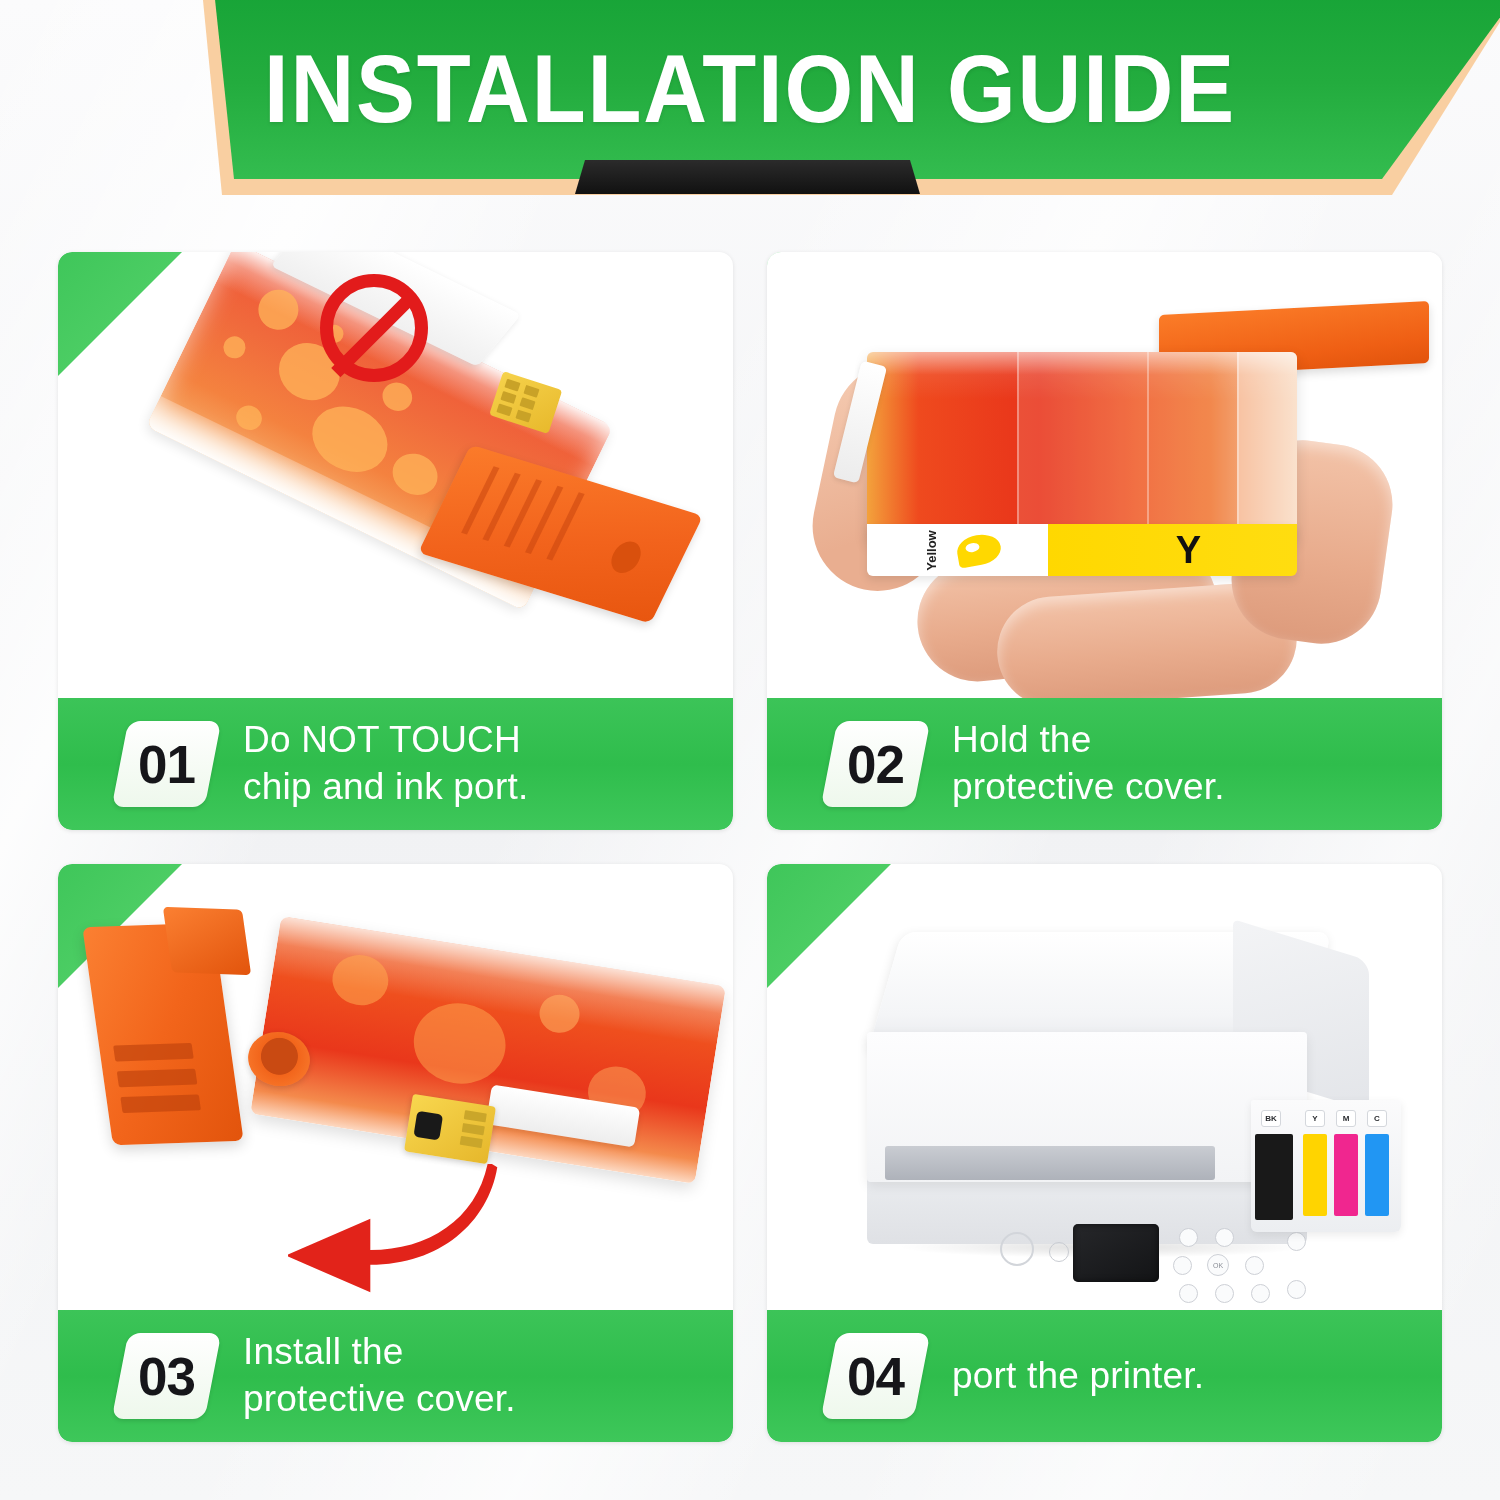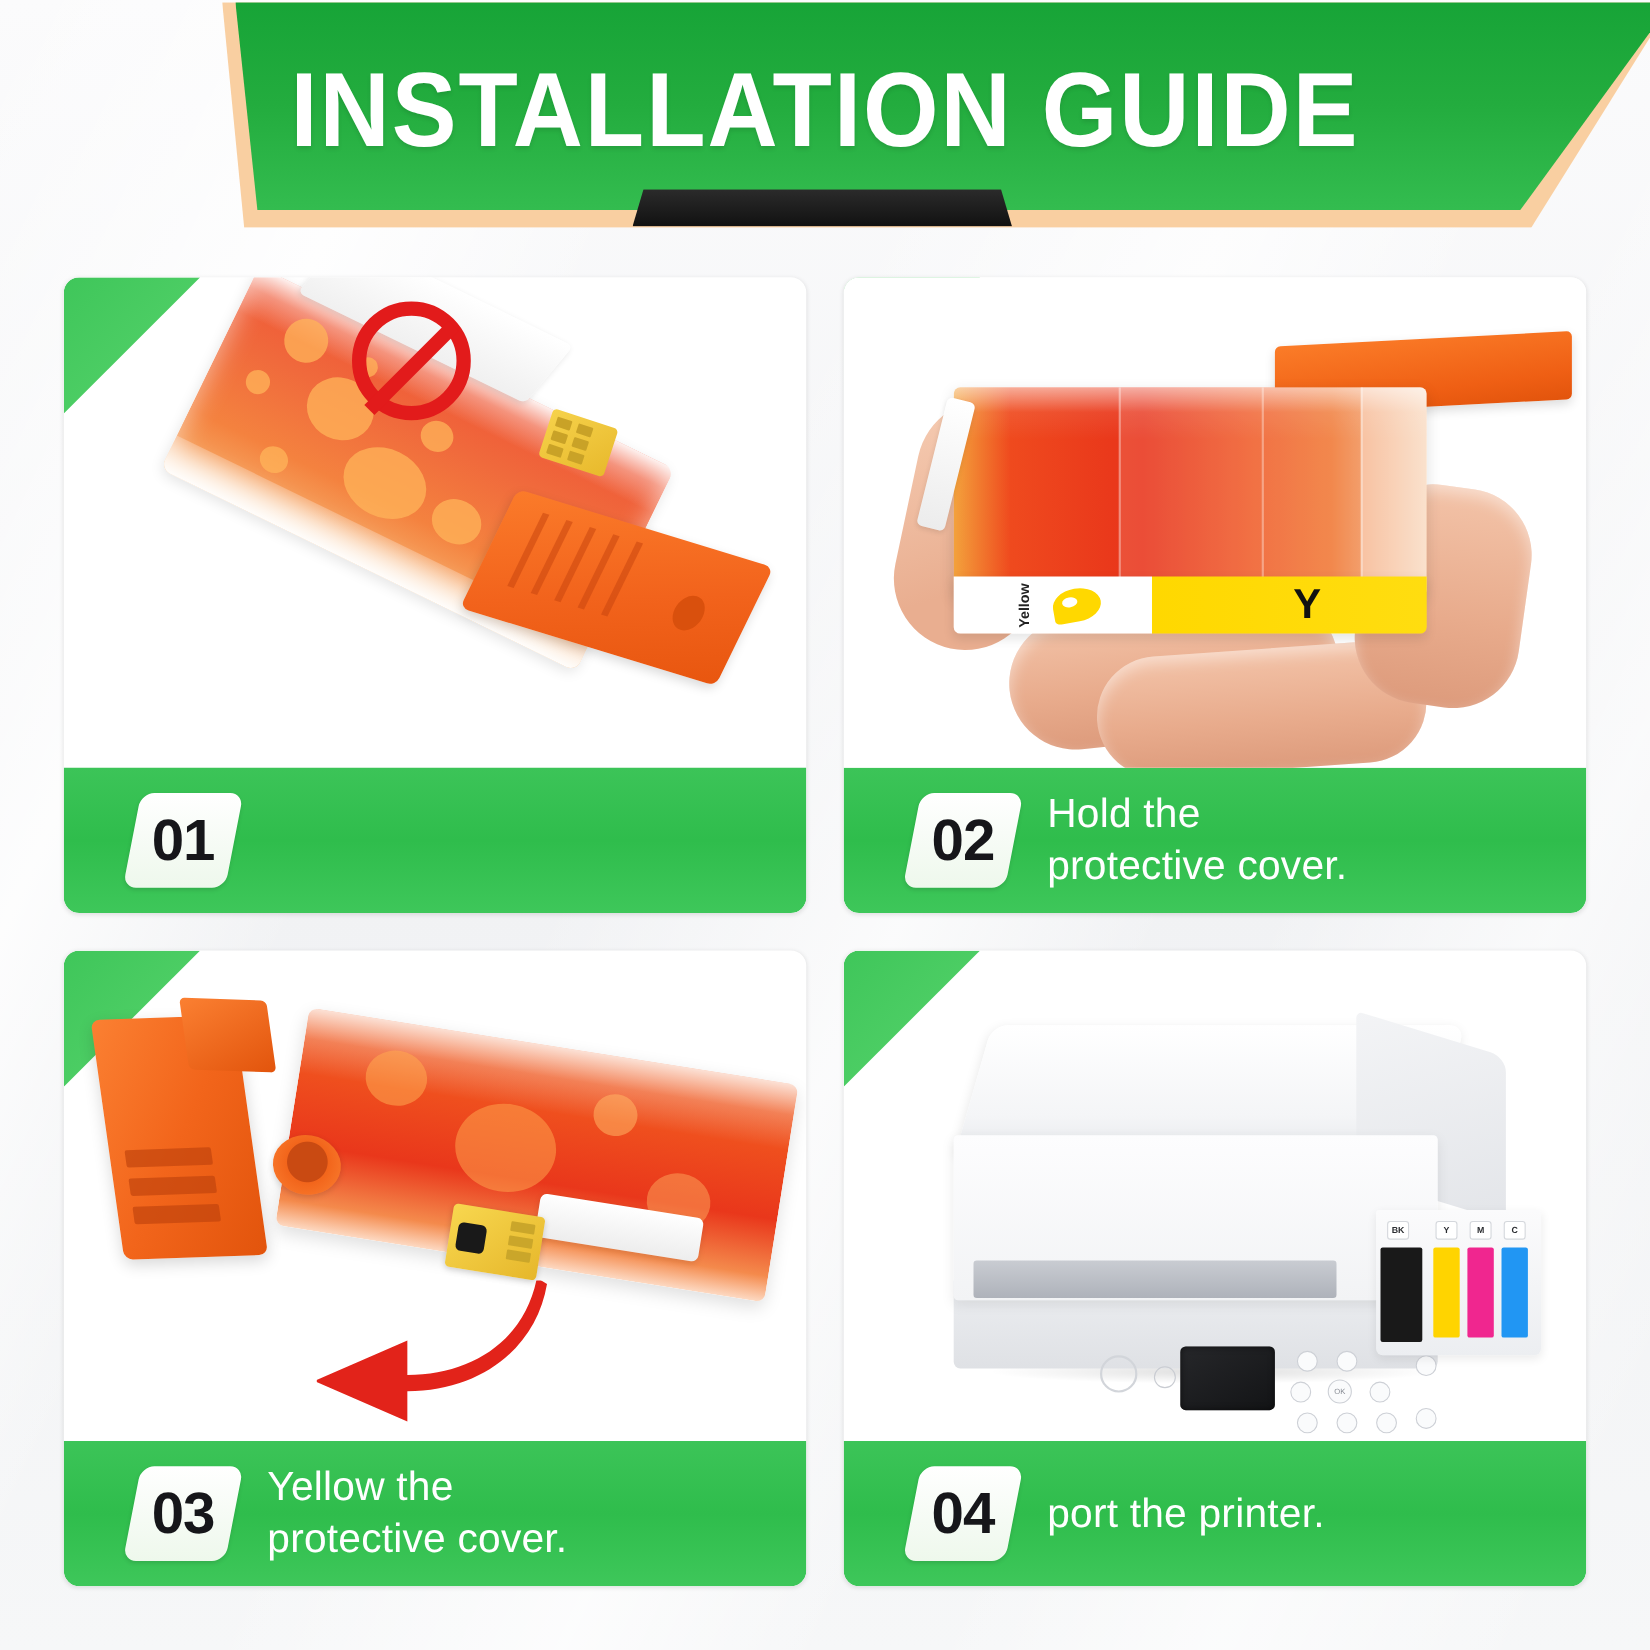--- a/index.html
+++ b/index.html
@@ -16,21 +16,21 @@
     background:
       linear-gradient(115deg, rgba(255,255,255,0) 0%, rgba(255,255,255,.85) 18%, rgba(255,255,255,0) 30%),
       linear-gradient(115deg, rgba(255,255,255,0) 40%, rgba(255,255,255,.7) 55%, rgba(255,255,255,0) 66%),
       linear-gradient(115deg, rgba(255,255,255,0) 70%, rgba(255,255,255,.6) 82%, rgba(255,255,255,0) 95%),
       linear-gradient(180deg,#fbfbfc 0%, #f1f2f4 55%, #f6f7f8 100%);
     pointer-events:none;
   }
 
   
   .header{
-    position:absolute; left:0; top:12px; width:1500px; height:205px;
+    position:absolute; left:0; top:0; width:1500px; height:205px;
   }
   .banner-border{
     position:absolute; left:130px; top:-10px; width:1390px; height:205px;
     background:#f9cfa1;
     -webkit-clip-path: polygon(72px 0, 100% 0, 100% 0, 1262px 100%, 92px 100%);
     clip-path: polygon(72px 0, 100% 0, 100% 0, 1262px 100%, 92px 100%);
   }
   .banner-fill{
     position:absolute; left:130px; top:-10px; width:1390px; height:205px;
     background:linear-gradient(180deg,#17a437 0%, #23ac3e 45%, #36bf52 100%);
@@ -394,20 +394,24 @@
             <div class="hole"></div>
           </div>
         </div>
         <div class="no-sign"></div>
       </div>
     </div>
     <div class="caption">
       <div class="badge">
         <span>01</span>
       </div>
+      <div class="caption-text">
+        <span class="l1">Do NOT TOUCH</span>
+        <span class="l2">chip and ink port.</span>
+      </div>
     </div>
   </div>
 
   <div class="card">
     <div class="corner-accent"></div>
     <div class="photo">
       <div class="p2-wrap">
 
         <div class="thumb" style="left:56px;top:110px;width:130px;height:230px;transform:rotate(12deg);"></div>
         <div class="finger" style="left:150px;top:300px;width:300px;height:120px;transform:rotate(-6deg);"></div>
@@ -468,21 +472,21 @@
         <path d="M222,6 C206,70 150,104 92,104 L92,70 L6,112 L92,152 L92,120" fill="none" stroke="#e2231a" stroke-width="0"></path>
         <path d="M224,4 C212,66 160,100 96,100 L96,66 L4,106 L96,146 L96,116
                  C172,116 224,70 234,10 Z" fill="#e2231a" transform="translate(-6,-6) scale(0.92)"></path>
       </svg>
     </div>
     <div class="caption">
       <div class="badge">
         <span>03</span>
       </div>
       <div class="caption-text">
-        <span class="l1">Yellow the</span>
+        <span class="l1">Install the</span>
         <span class="l2">protective cover.</span>
       </div>
     </div>
   </div>
 
   <div class="card">
     <div class="corner-accent"></div>
     <div class="photo">
       <div class="printer">
         <div class="shadow-soft"></div>

